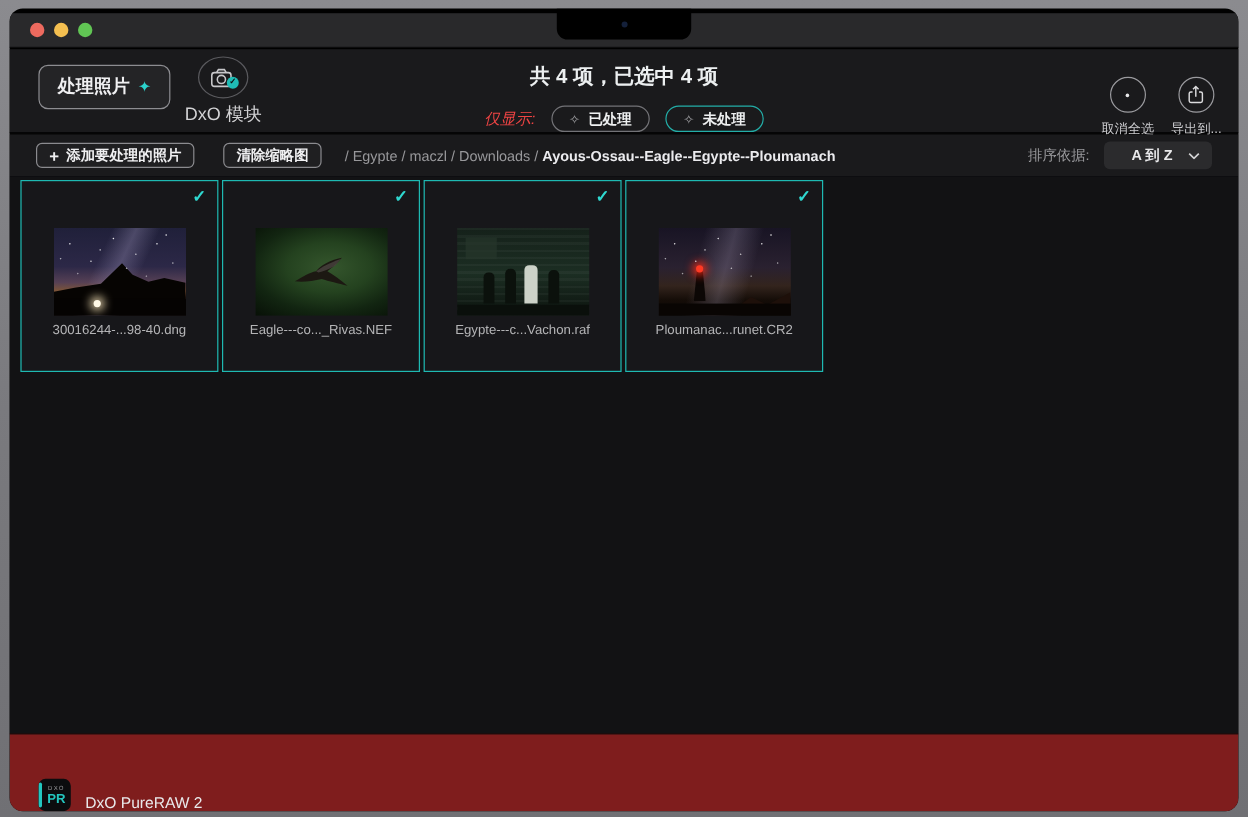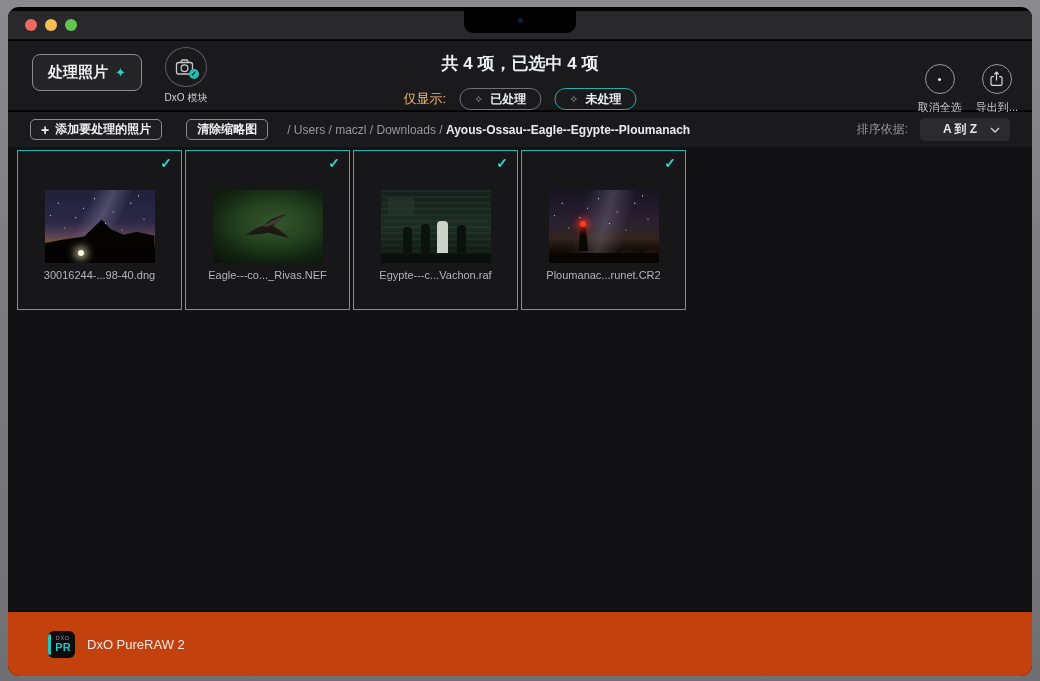--- a/index.html
+++ b/index.html
@@ -46,28 +46,28 @@
     display:flex; flex-direction:column; align-items:center; cursor:pointer;
   }
   .modules-circle {
     width:42px; height:42px; border-radius:50%; border:1px solid #5a5a5e;
     display:flex; align-items:center; justify-content:center; position:relative;
   }
   .modules-badge {
     position:absolute; right:7px; bottom:7px; width:10px; height:10px; border-radius:50%;
     background:#1fbdb6; color:#0c0c0d; font-size:7px; line-height:10px; text-align:center; font-weight:bold;
   }
-  .modules-label { margin-top:4px; font-size:10px; color:#d2d2d4; white-space:nowrap; }
+  .modules-label { margin-top:4px; font-size:15px; color:#d2d2d4; white-space:nowrap; }
   .center-group {
     position:absolute; left:50%; top:11px; transform:translateX(-50%);
     display:flex; flex-direction:column; align-items:center;
   }
   .summary { font-size:17px; font-weight:bold; color:#eceff0; white-space:nowrap; }
   .filter-row { margin-top:13px; display:flex; align-items:center; gap:13px; }
-  .filter-label { font-size:13px; color:#fdba74; white-space:nowrap; }
+  .filter-label { font-size:13px; color:#ef4444; white-space:nowrap;font-style:italic; }
   .pill {
     height:22px; padding:0 14px; border-radius:11px; background:transparent;
     display:flex; align-items:center; gap:7px; cursor:pointer;
     font-size:12px; font-weight:bold; color:#eef0f1; white-space:nowrap;
   }
   .pill .sparkle-gray { color:#9c9c9f; font-size:11px; font-weight:normal; }
   .pill.inactive { border:1px solid #737377; }
   .pill.active { border:1px solid #23aea8; }
   .right-actions {
     position:absolute; right:14px; top:23px; display:flex; align-items:flex-start; gap:14px;
@@ -177,22 +177,22 @@
     background:#ff3a24; box-shadow:0 0 7px 3px rgba(255,45,25,.85);
   }
   .art4 .rocks {
     position:absolute; right:0; bottom:0; width:62%; height:26px; background:#1e100a;
     clip-path:polygon(0 100%, 8% 72%, 28% 86%, 52% 40%, 72% 66%, 100% 26%, 100% 100%);
   }
   .art4 .ground4 { position:absolute; left:0; bottom:0; width:100%; height:10px; background:#090503; }
   
   .footer {
     position:absolute; left:0; right:0; bottom:0; height:65px;
-    background:#c2410c; border-top:1px solid #0a0a0b;
-    display:flex; align-items:center; padding-left:40px;
+    background:#7f1d1d; border-top:1px solid #0a0a0b;
+    display:flex; align-items:flex-end; padding-left:24px;
   }
   .app-logo {
     width:27px; height:27px; border-radius:6px; background:#0c0c0e; position:relative;
     display:flex; flex-direction:column; align-items:center; justify-content:center; overflow:hidden;
   }
   .app-logo .bar { position:absolute; left:0; top:3px; bottom:3px; width:3px; background:#23c6bf; border-radius:2px; }
   .logo-line1 { font-size:5px; letter-spacing:1px; color:#9a9a9d; line-height:6px; margin-left:3px; }
   .logo-line2 { font-size:11px; font-weight:bold; color:#23c6bf; line-height:12px; margin-left:3px; }
   .app-name { margin-left:12px; font-size:13px; color:#e9e9eb; }
   .chev { display:block; }
@@ -265,21 +265,21 @@
 
   <div class="toolbar2">
     <button class="small-btn">
       <span class="plus-glyph">+</span>
       <span>添加要处理的照片</span>
     </button>
     <button class="small-btn clear-btn">
       <span>清除缩略图</span>
     </button>
     <div class="breadcrumb">
-      <span class="prefix">/ Users / maczl / Downloads /</span>
+      <span class="prefix">/ Egypte / maczl / Downloads /</span>
       <span class="current">Ayous-Ossau--Eagle--Egypte--Ploumanach</span>
     </div>
     <div class="sort-group">
       <span class="sort-label">排序依据:</span>
       <div class="sort-dropdown">
         <span class="sort-value">A 到 Z</span>
         <svg class="chev" width="10" height="6" viewBox="0 0 10 6" fill="none" stroke="#d2d2d4" stroke-width="1.4">
           <path d="M1 1 L5 5 L9 1"></path>
         </svg>
       </div>

